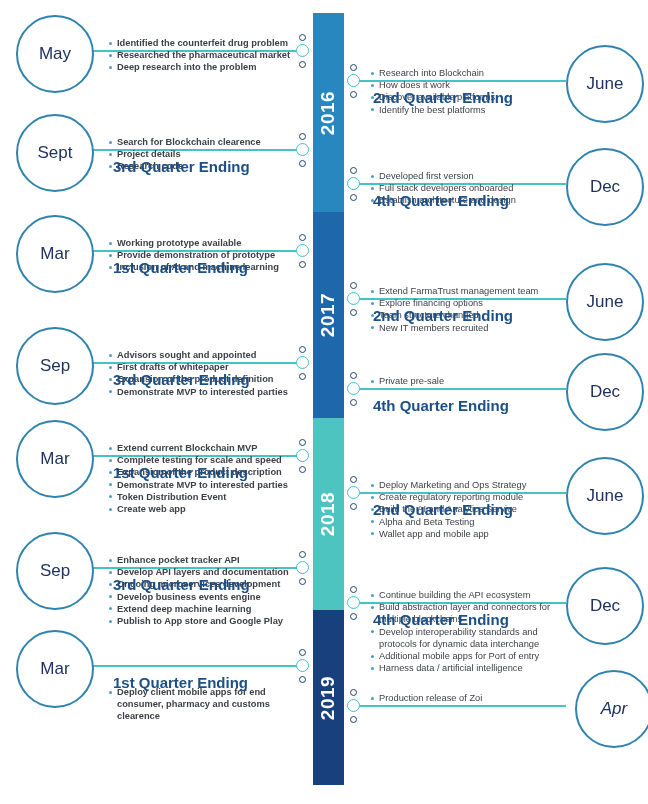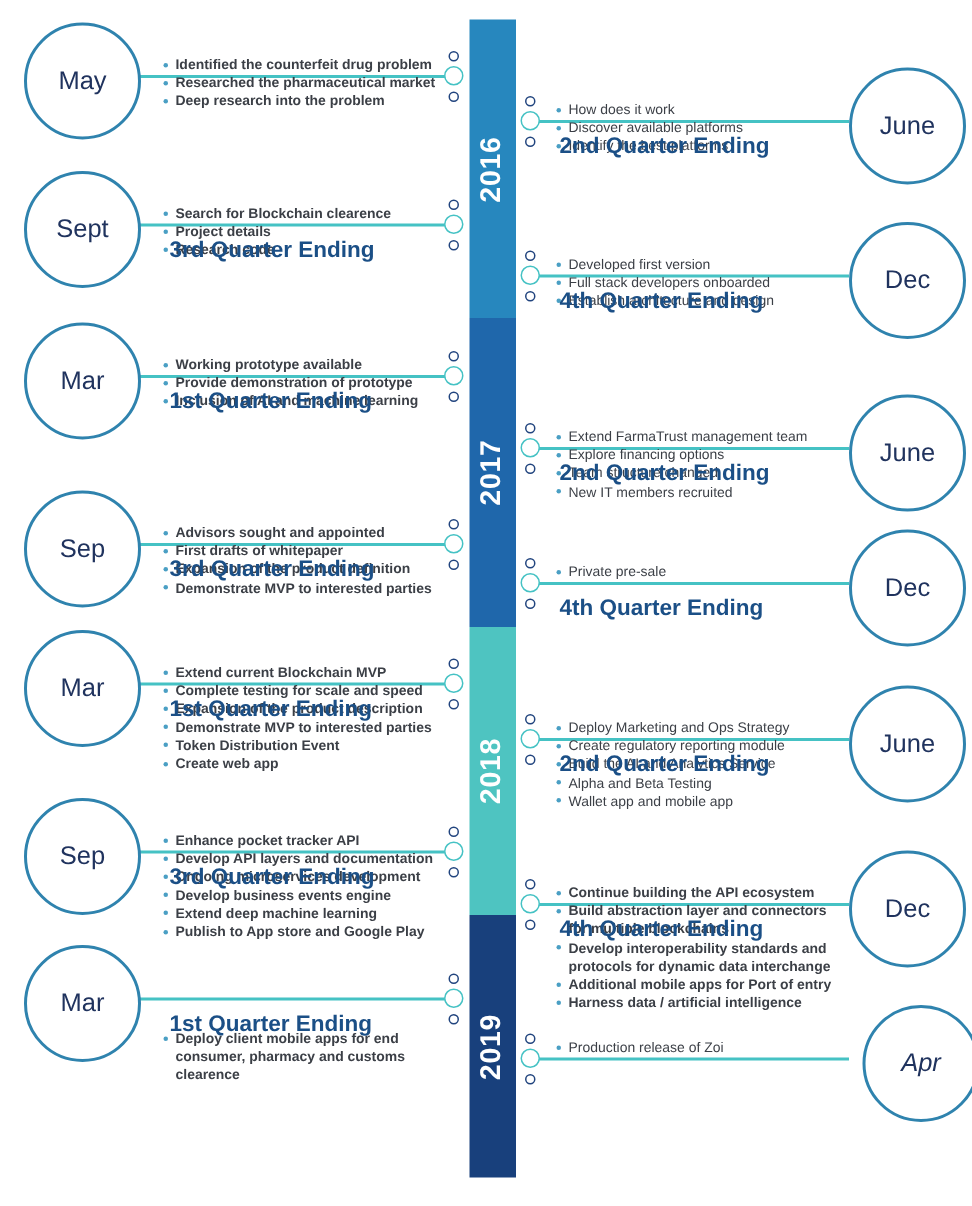--- a/index.html
+++ b/index.html
@@ -187,20 +187,21 @@
       <div class="conn-line" style="left: 350px; width: 216px; top: 80px;"></div>
       <div class="node" style="top: 64px; left: 347px;">
         <span class="dot-sm top"></span>
         <span class="dot-lg"></span>
         <span class="dot-sm bot"></span>
       </div>
       <div class="month-circle" style="left: 566px; top: 45px;">
         <span class="month-label">June</span>
       </div>
       <ul class="bullets right" style="left: 370px; width: 190px; top: 67px;">
+        <li>Research into Blockchain</li>
         <li>How does it work</li>
         <li>Discover available platforms</li>
         <li>Identify the best platforms</li>
       </ul>
       <div class="quarter" style="left: 373px; top: 89px;">2nd Quarter Ending</div>
       <div class="conn-line" style="left: 92px; width: 211px; top: 149px;"></div>
       <div class="node" style="top: 133px; left: 296px;">
         <span class="dot-sm top"></span>
         <span class="dot-lg"></span>
         <span class="dot-sm bot"></span>
@@ -344,21 +345,21 @@
       <div class="quarter" style="left: 113px; top: 576px;">3rd Quarter Ending</div>
       <div class="conn-line" style="left: 350px; width: 216px; top: 602px;"></div>
       <div class="node" style="top: 586px; left: 347px;">
         <span class="dot-sm top"></span>
         <span class="dot-lg"></span>
         <span class="dot-sm bot"></span>
       </div>
       <div class="month-circle" style="left: 566px; top: 567px;">
         <span class="month-label">Dec</span>
       </div>
-      <ul class="bullets right" style="left: 370px; width: 190px; top: 589px; font-weight: bold;">
+      <ul class="bullets right" style="left: 370px; width: 190px; top: 589px;">
         <li>Continue building the API ecosystem</li>
         <li>Build abstraction layer and connectors for multiple blockchains</li>
         <li>Develop interoperability standards and protocols for dynamic data interchange</li>
         <li>Additional mobile apps for Port of entry</li>
         <li>Harness data / artificial intelligence</li>
       </ul>
       <div class="quarter" style="left: 373px; top: 611px;">4th Quarter Ending</div>
       <div class="conn-line" style="left: 92px; width: 211px; top: 665px;"></div>
       <div class="node" style="top: 649px; left: 296px;">
         <span class="dot-sm top"></span>

